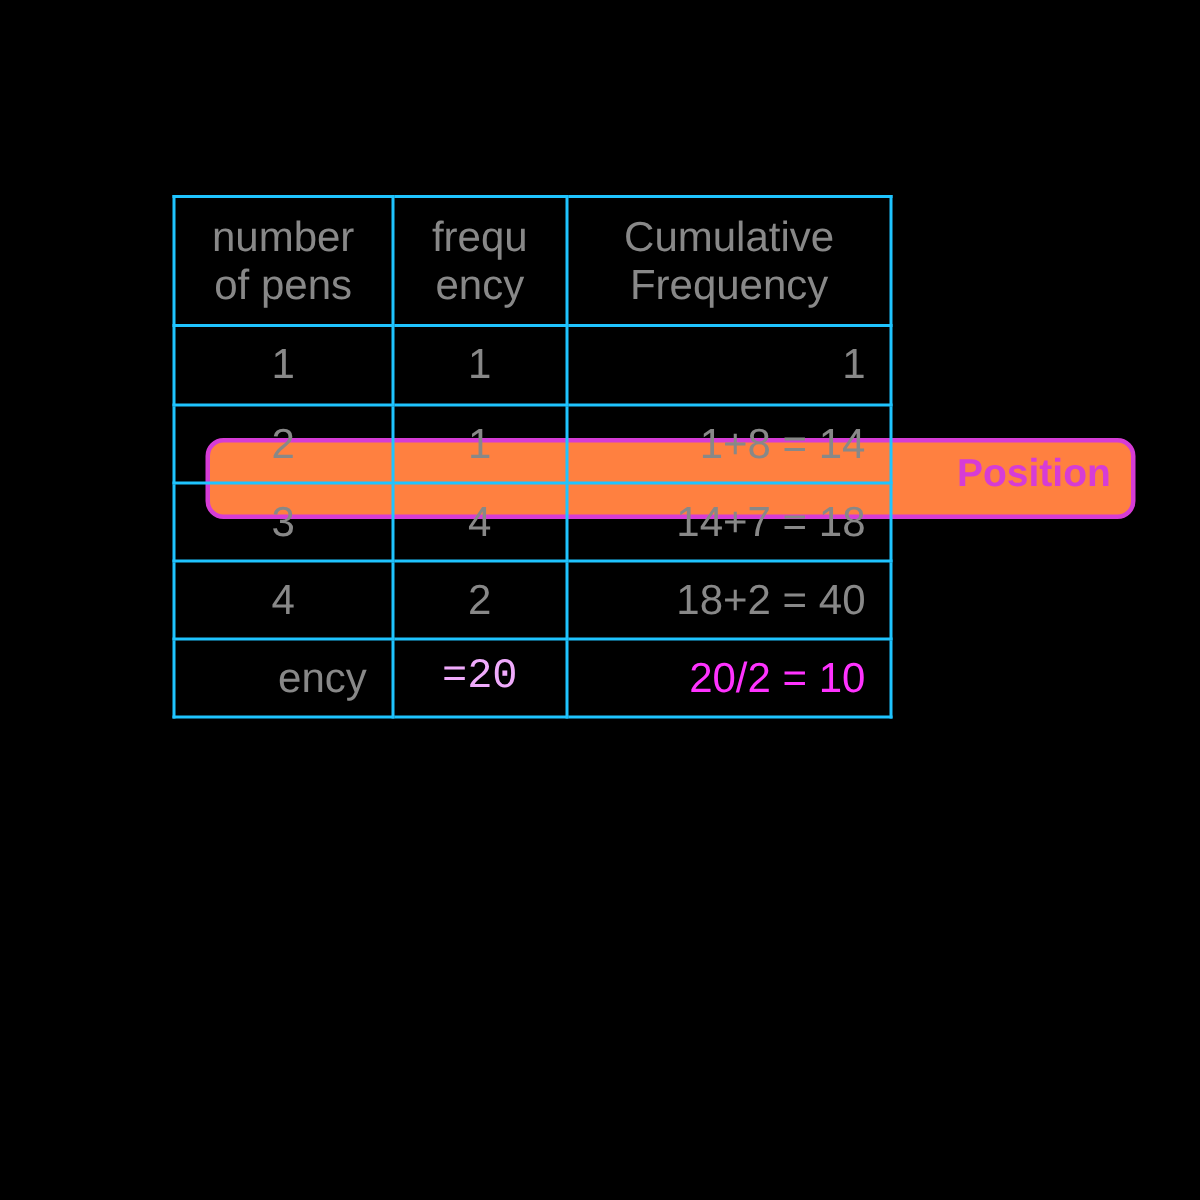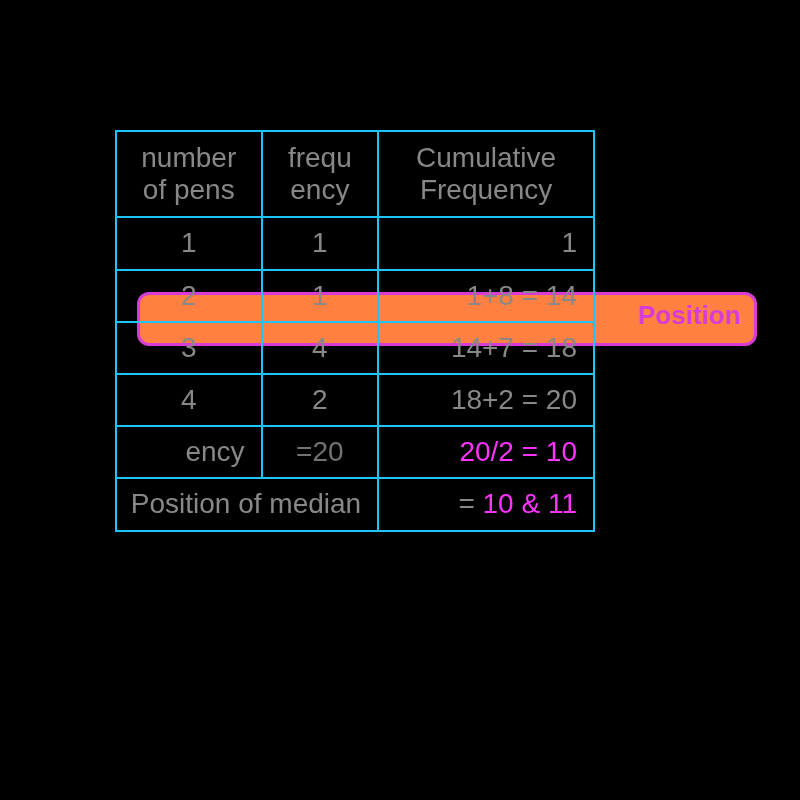--- a/index.html
+++ b/index.html
@@ -32,22 +32,22 @@
   }
   .header td {
     font-size: 28px;
     padding: 10px 18px;
     line-height: 1.15;
   }
   .col-a { width: 130px; }
   .col-b { width: 105px; }
   .col-c { width: 245px; border-radius: 24px; }
   .right { text-align: right; padding-right: 16px; }
-  .total-val { color: #737373; }
-  .pink { color: #ff33ff; }
+  .total-val { color: #f0abfc; font-family: Liberation Mono, monospace; }
+  .pink { color: #ff33ff; padding-left: 43px; }
   .highlight-strip {
     position: absolute;
     left: 137px;
     top: 292px;
     width: 614px;
     height: 48px;
     background: #ff8040;
     border: 3px solid #d63cd6;
     border-radius: 12px;
     z-index: 0;
@@ -91,28 +91,22 @@
     <td class="right">1+8 = 14</td>
   </tr>
   <tr>
     <td>3</td>
     <td>4</td>
     <td class="right">14+7 = 18</td>
   </tr>
   <tr>
     <td>4</td>
     <td>2</td>
-    <td class="right">18+2 = 20</td>
+    <td class="right">18+2 = 40</td>
   </tr>
   <tr>
     <td class="right">ency</td>
     <td class="total-val">=20</td>
     <td class="right pink">20/2 = 10</td>
   </tr>
-  <tr>
-    <td colspan="2" class="right" style="vertical-align:top">Position of median</td>
-    <td class="right" style="vertical-align:top">
-      <span>= </span><span class="pink">10 &amp; 11</span>
-    </td>
-  </tr>
 </tbody>
     </table>
 </div>
 
 </body></html>

